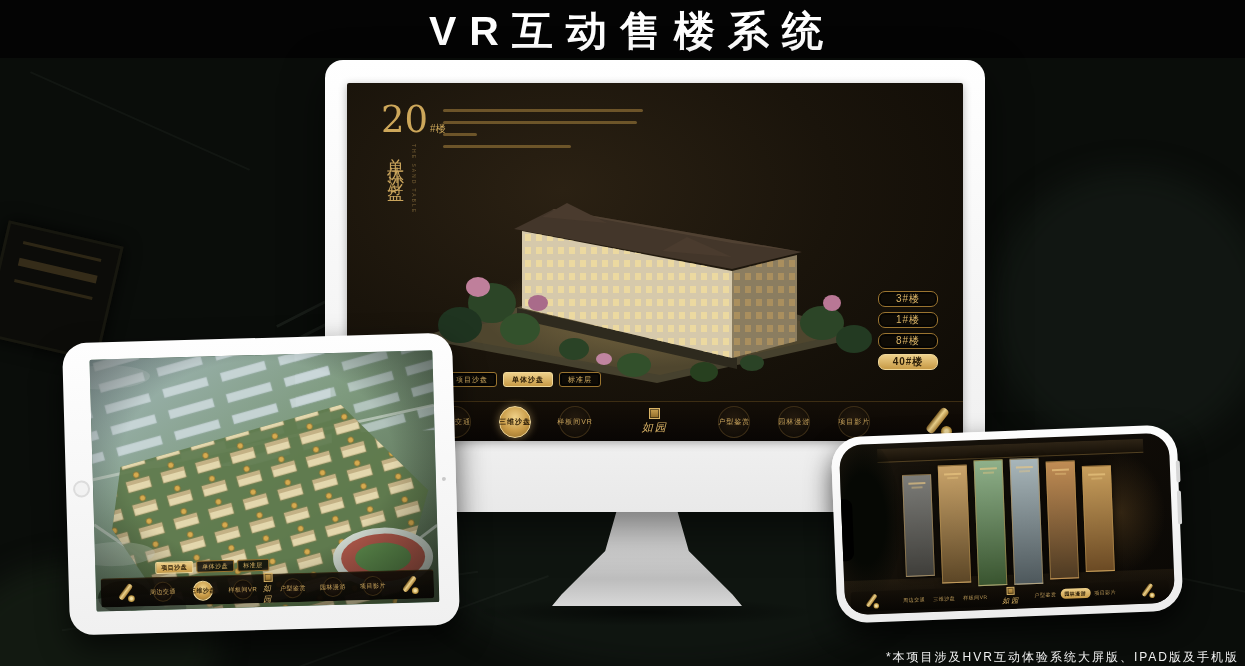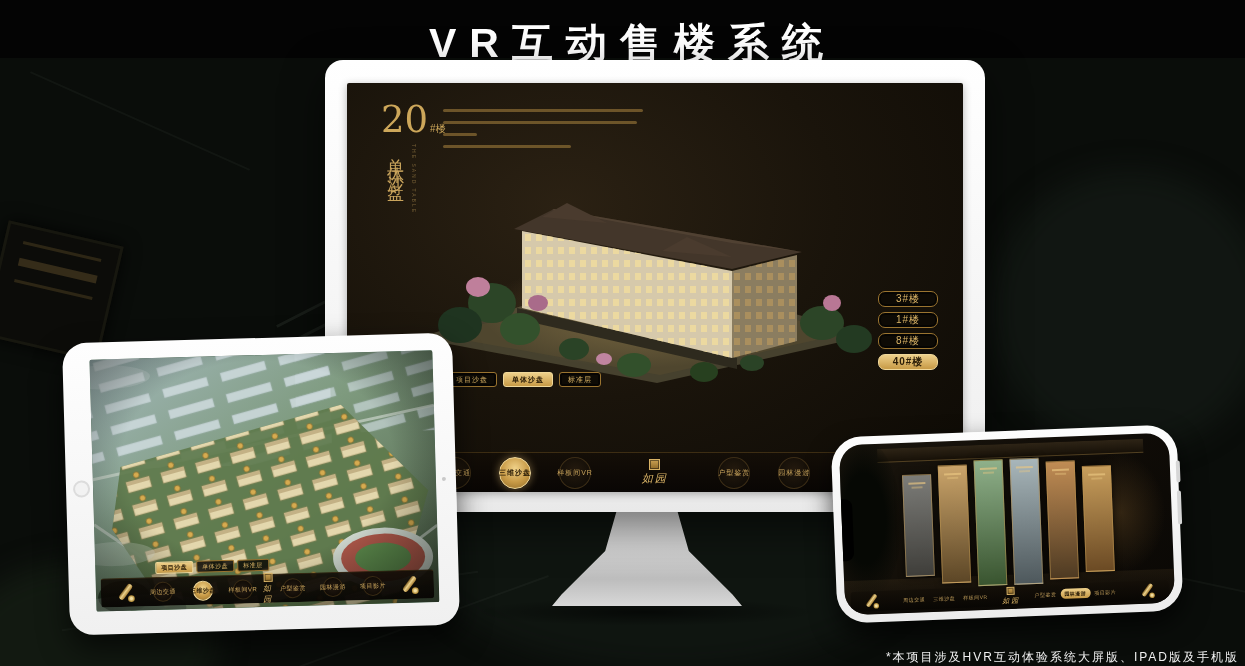--- a/index.html
+++ b/index.html
@@ -8,34 +8,34 @@
   
   .bg-strip-top{position:absolute;left:0;top:0;width:100%;height:58px;background:#040404;}
   .bg-road{position:absolute;background:rgba(150,170,150,.06);}
   .bg-blob{position:absolute;border-radius:50%;filter:blur(14px);}
   .bg-plaque{position:absolute;left:-6px;top:232px;width:112px;height:112px;transform:rotate(13deg);
              background:#0c0c09;border:3px solid #17170f;box-shadow:0 0 18px rgba(0,0,0,.8);}
   .bg-plaque .pl-line{height:3px;background:rgba(200,160,80,.18);margin:14px 16px 0;}
   .bg-plaque .pl-line.big{height:8px;background:rgba(200,160,80,.22);}
   .bg-stick{position:absolute;height:3px;background:rgba(160,175,160,.10);transform:rotate(-27deg);}
   
-  .page-title{position:absolute;top:16px;left:0;width:100%;text-align:center;color:#fff;
+  .page-title{position:absolute;top:4px;left:0;width:100%;text-align:center;color:#fff;
               font-size:41px;font-weight:bold;letter-spacing:13px;padding-left:20px;box-sizing:border-box;}
   
   .footnote{position:absolute;right:6px;bottom:0px;color:#f0f0f0;font-size:12px;letter-spacing:2px;z-index:40;}
   
   .floor-shadow{position:absolute;left:470px;top:598px;width:350px;height:28px;
                 background:radial-gradient(ellipse at center,rgba(0,0,0,.6),rgba(0,0,0,0) 70%);}
   .stand{position:absolute;left:552px;top:511px;width:190px;height:95px;
          background:linear-gradient(180deg,#f1f1f1,#d4d4d4 40%,#bdbdbd 72%,#d8d8d8 100%);
          clip-path:polygon(34% 0,66% 0,72% 42%,95% 88%,100% 100%,0 100%,5% 88%,28% 42%);}
   .monitor-frame{position:absolute;left:325px;top:60px;width:660px;height:452px;border-radius:18px;
                  background:linear-gradient(180deg,#ffffff,#f1f1f1 80%,#e9e9e9);
                  box-shadow:0 16px 42px rgba(0,0,0,.55);}
-  .monitor-screen{position:absolute;left:22px;top:23px;width:616px;height:409px;overflow:hidden;
+  .monitor-screen{position:absolute;left:22px;top:23px;width:616px;height:358px;overflow:hidden;
                   background:radial-gradient(ellipse at 35% 30%,#2b2113 0%,#1a140b 48%,#0d0a05 100%);
                   border-radius:2px;box-shadow:0 2px 8px rgba(0,0,0,.3);}
   
   .unit-block{position:absolute;left:34px;top:18px;color:#c9a45c;}
   .unit-num{font-family:"DejaVu Serif",serif;font-size:37px;color:#cda75a;line-height:1;}
   .unit-suffix{font-size:10px;margin-left:2px;color:#cda75a;}
   .unit-vert{display:flex;flex-direction:row;margin-top:6px;margin-left:4px;}
   .unit-title{writing-mode:vertical-rl;font-family:"DejaVu Serif",serif;font-size:17px;
               letter-spacing:9px;color:#c9a45c;}
   .unit-sub{writing-mode:vertical-rl;font-size:5px;letter-spacing:2px;color:rgba(201,164,92,.5);margin-left:3px;}

